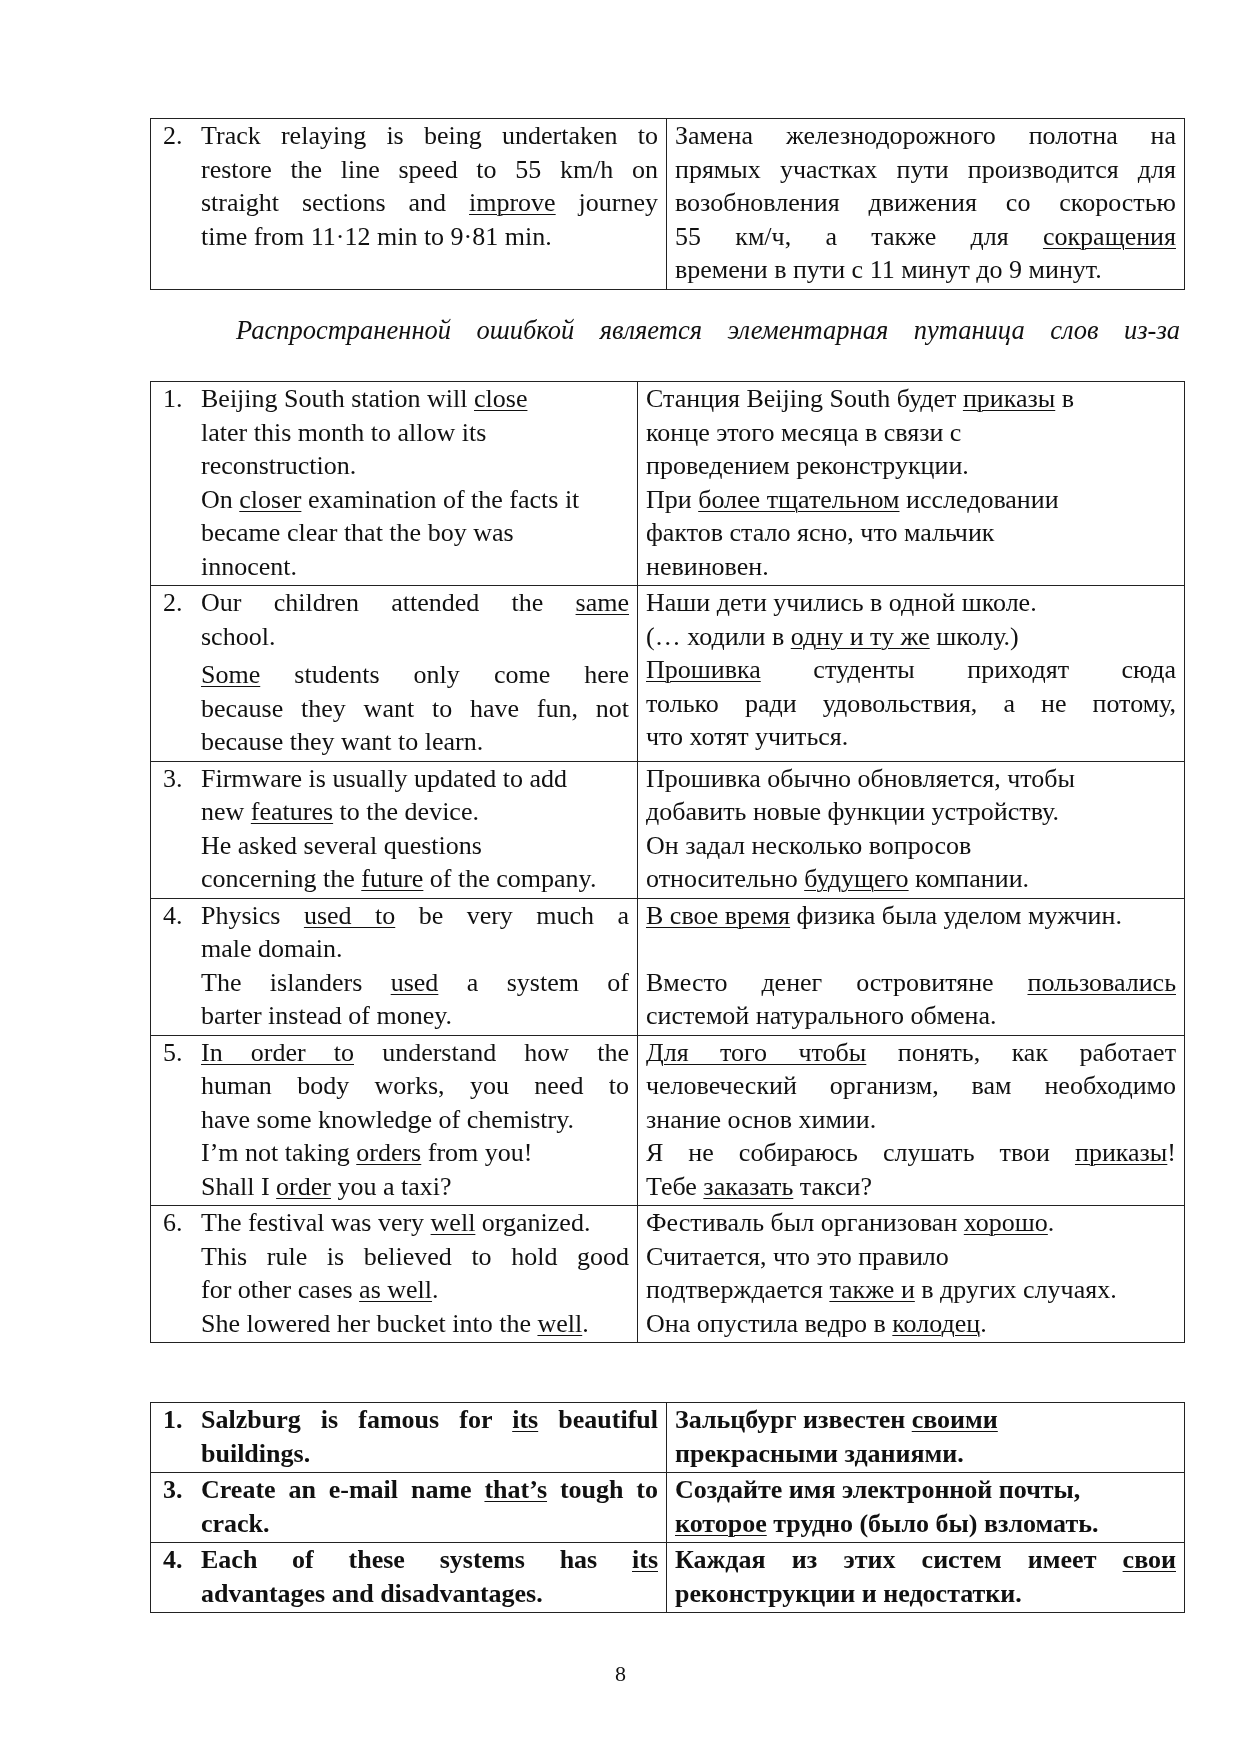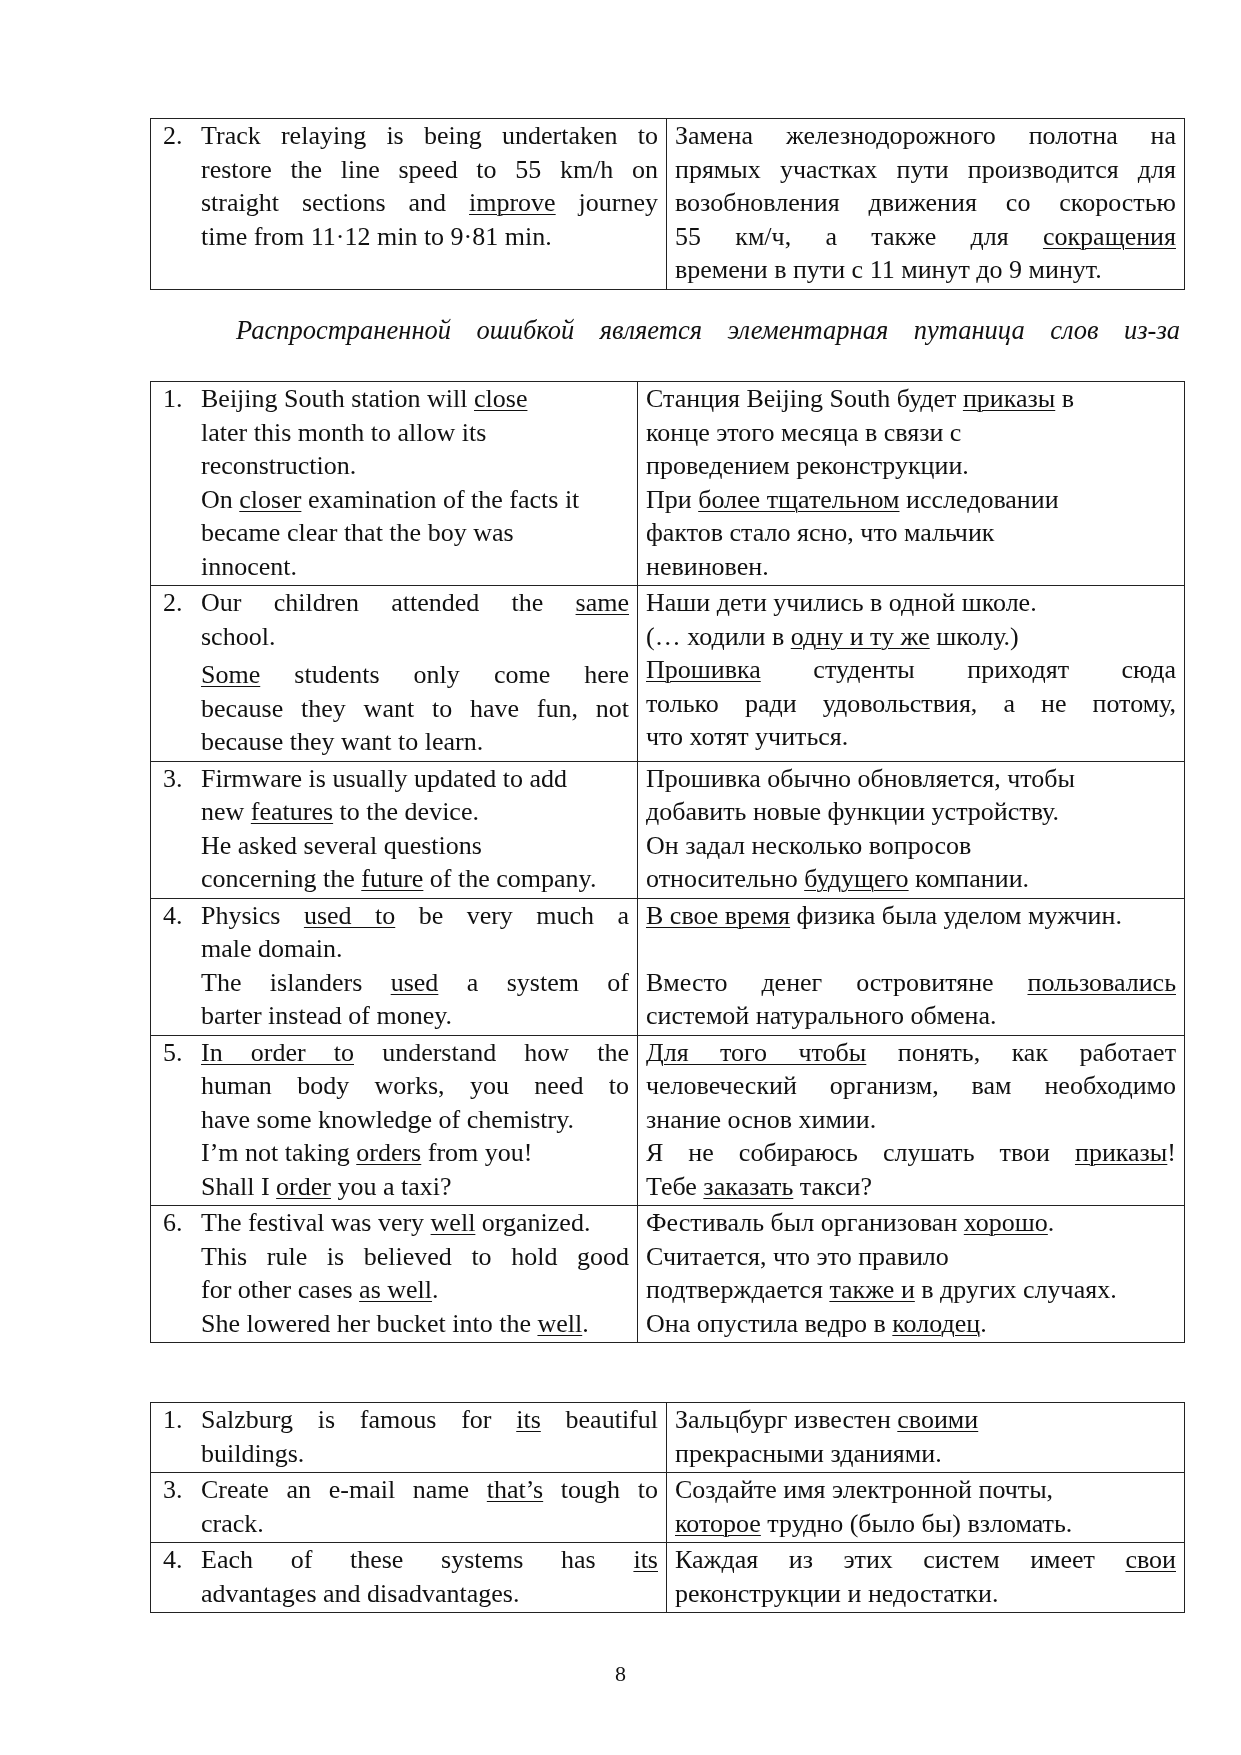--- a/index.html
+++ b/index.html
@@ -13,21 +13,21 @@
   .en .line.first { padding-left: 0; }
   .just { text-align: justify; text-align-last: justify; }
   .ru .line { display: block; }
   u { text-decoration: underline; text-underline-offset: 3px; text-decoration-thickness: 1.3px; }
   .para { position: absolute; left: 160px; width: 1020px; font-style: italic; font-size: 26.5px; line-height: 33px; }
   .para .indent { padding-left: 76px; }
   .pagenum { position: absolute; left: 0; width: 1241px; text-align: center; top: 1661px; font-size: 22px; }
   .gap { height: 5px; display:block; }
   #t1 { top: 118px; }
   #t2 { top: 381px; }
-  #t3 { top: 1402px; }
+  #t3 { top: 1402px; font-weight: bold; }
   #t1 col.c1 { width: 516px; } #t1 col.c2 { width: 518px; }
   #t2 col.c1 { width: 487px; } #t2 col.c2 { width: 547px; }
   #t3 col.c1 { width: 516px; } #t3 col.c2 { width: 518px; }
 </style>
 </head>
 <body>
 
 <div class="page">
 
   <table id="t1">

